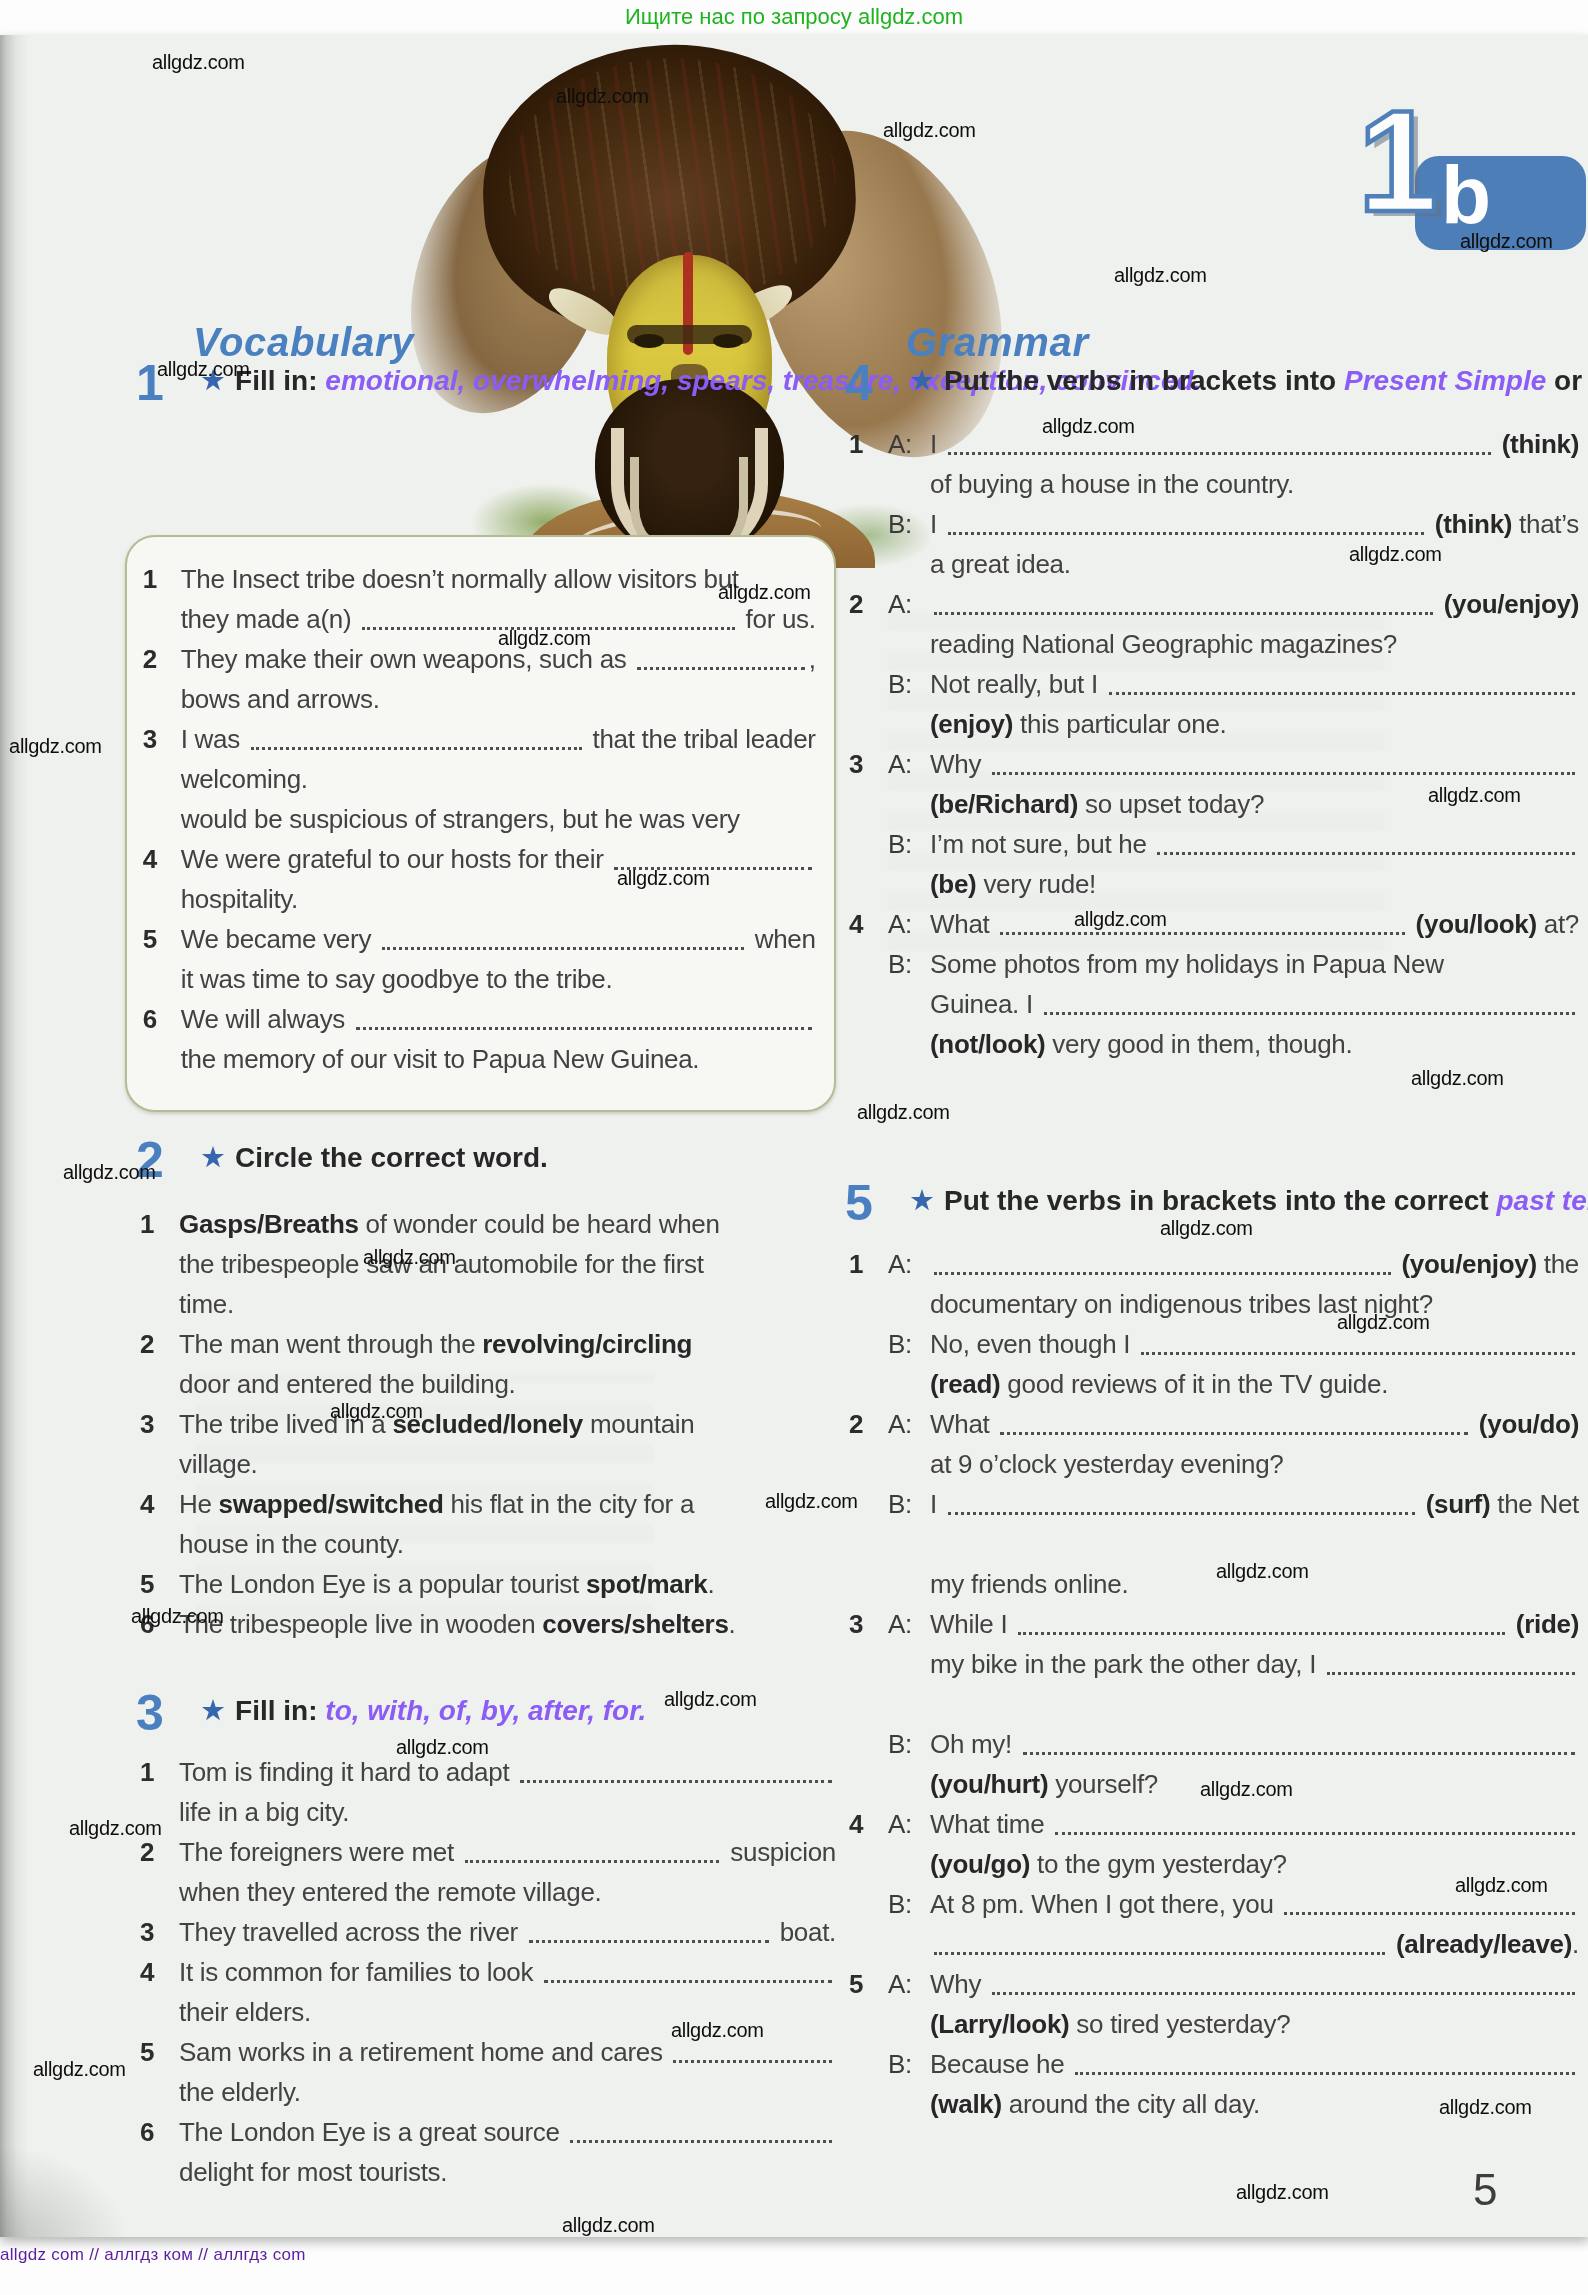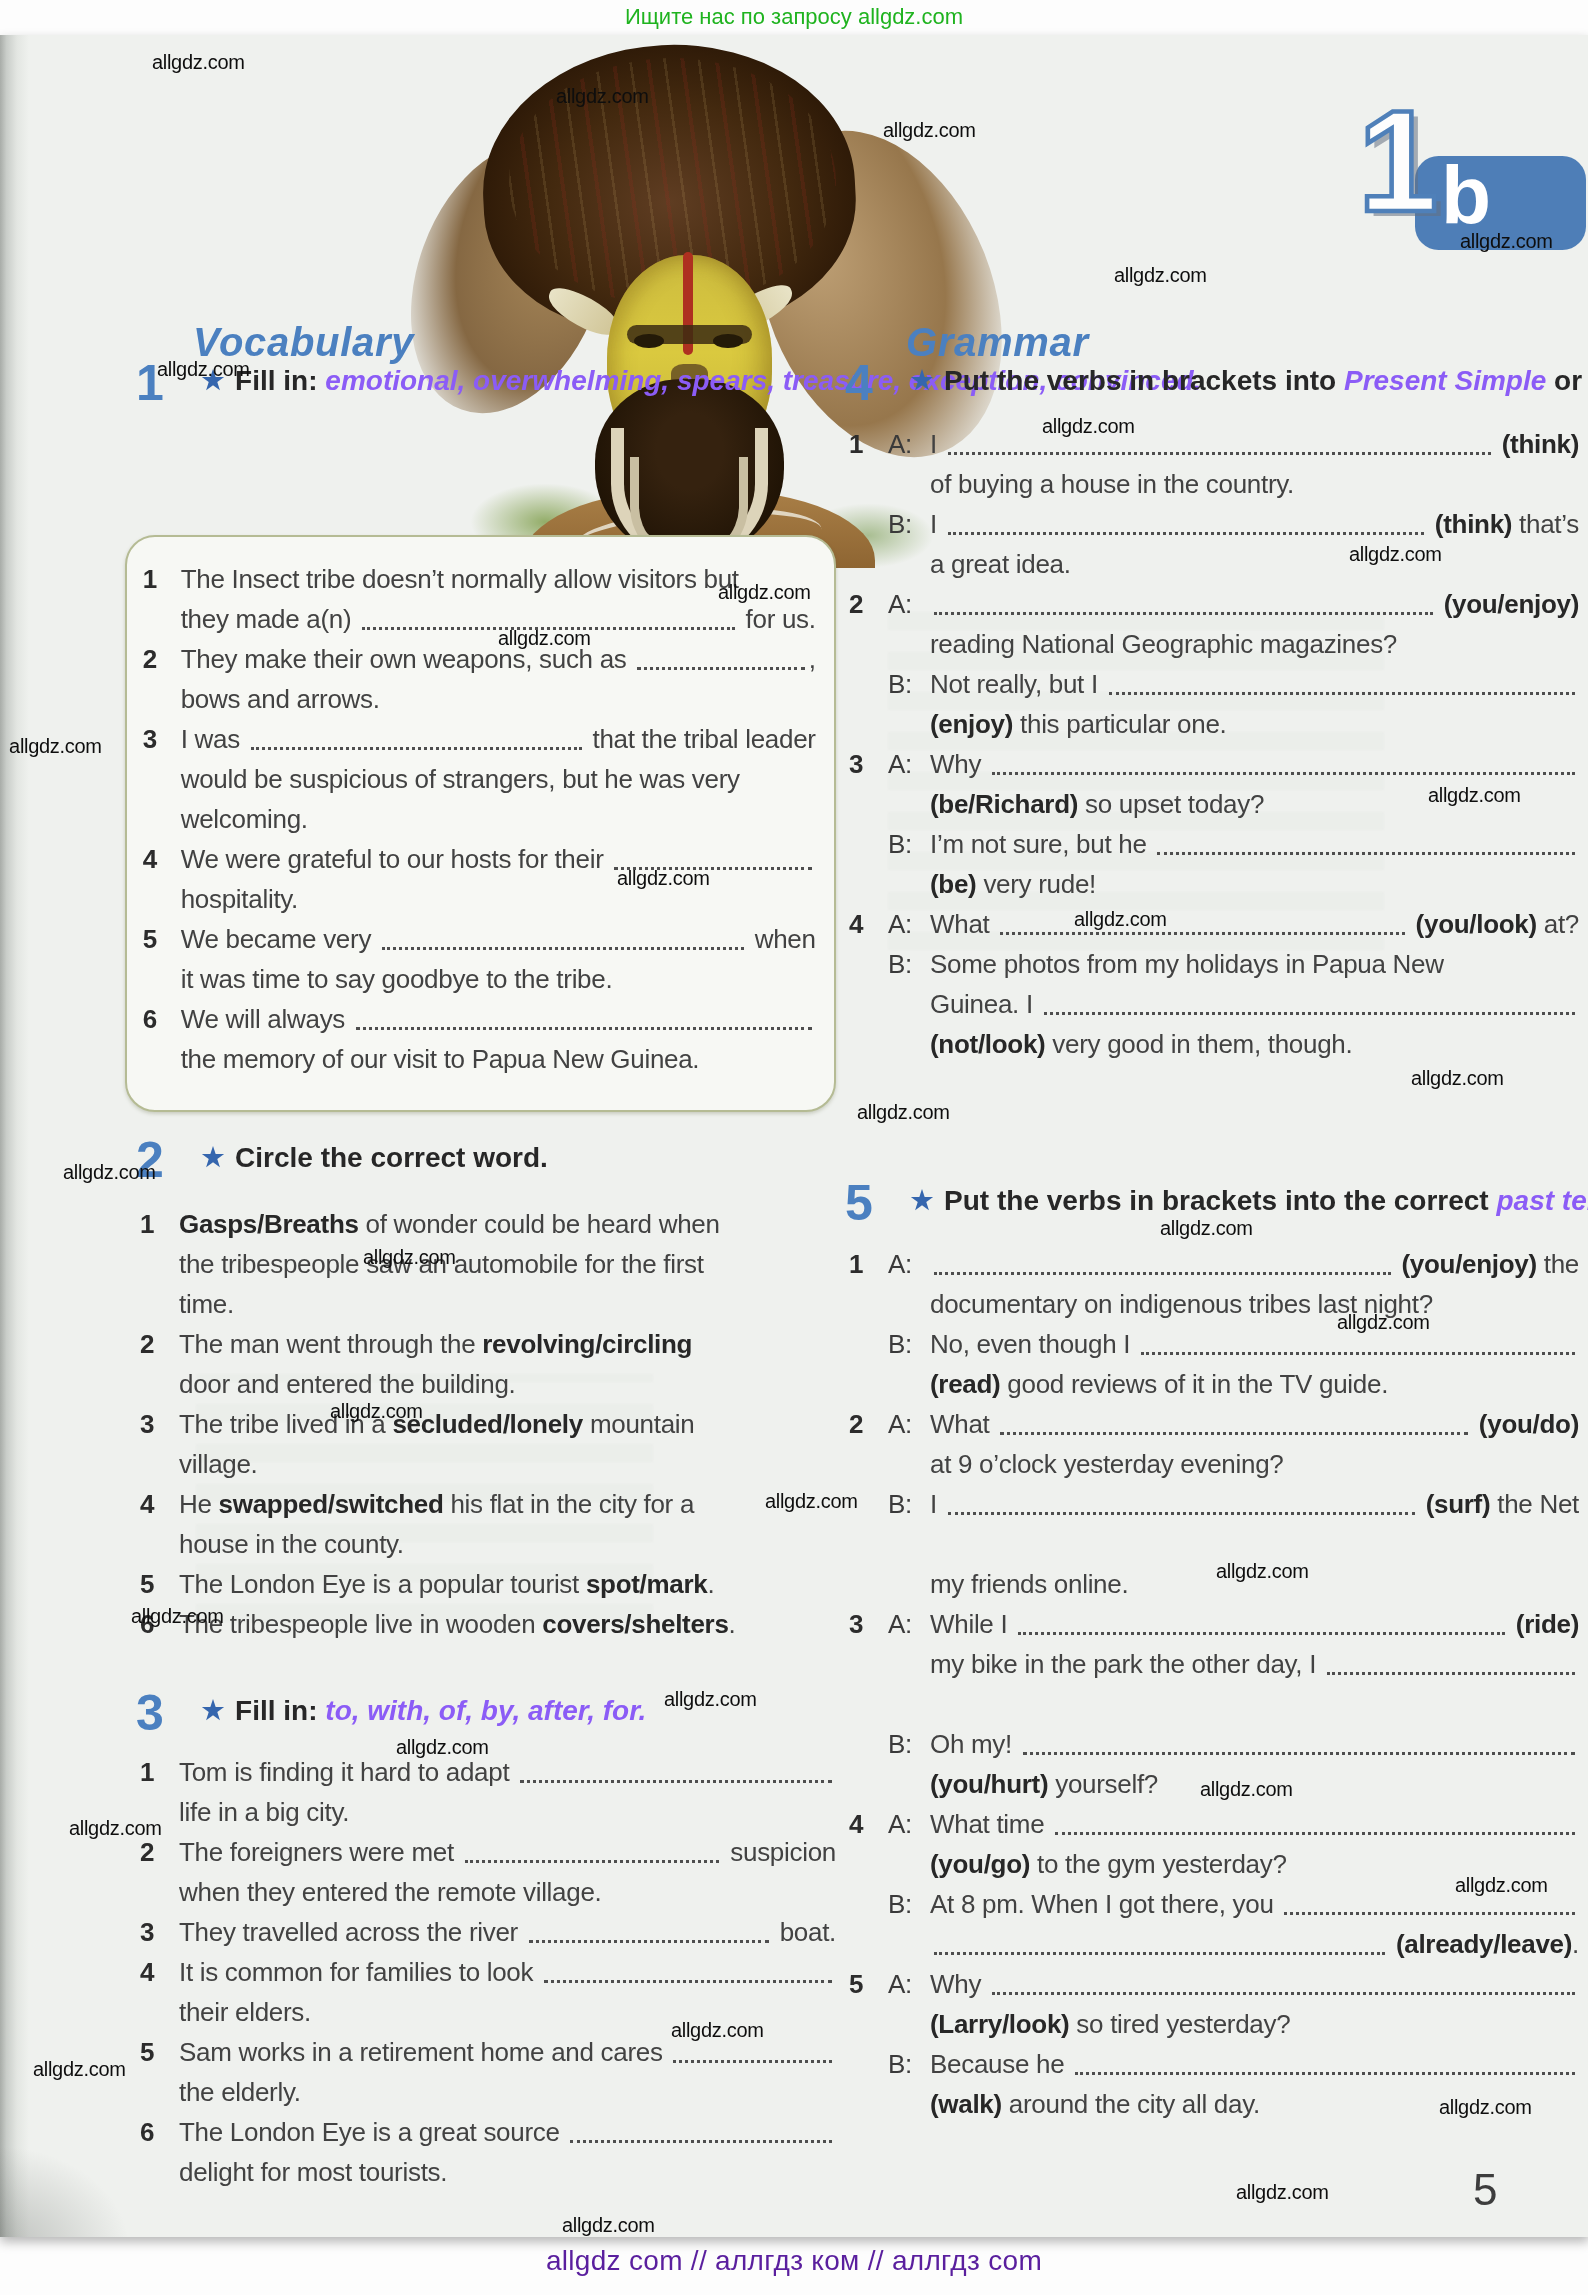--- a/index.html
+++ b/index.html
@@ -75,22 +75,22 @@
   .b{font-weight:700;color:#272727;white-space:pre;}
   .bi{font-weight:700;font-style:italic;color:#8b5cf6;white-space:pre;}
   .dots{flex:1 1 auto;min-width:33px;align-self:flex-end;margin:0 3.9px 9.1px 3.9px;
     border-bottom:3.3px dotted #4e4e4e;height:0;}
   .vbox{position:absolute;left:125px;top:500px;width:711px;height:577px;z-index:2;
     border:2.6px solid #b5bb94;border-radius:30px;background:#f7f8f4;
     padding:22px 18.3px 0 15.7px;box-sizing:border-box;box-shadow:0 2px 3.9px rgba(90,100,60,.25);}
   .vbox .inum{flex:0 0 38px;}
   
   .pagenum{position:absolute;left:1473px;top:2130px;z-index:2;color:#3d3d3d;font-size:44px;}
-  .footer{position:absolute;left:0;top:2245px;width:100%;text-align:center;z-index:6;
-    color:#5a1f9e;font-size:28px;letter-spacing:0.3px;}
+  .footer{position:absolute;left:0;top:2245px;width:100%;z-index:6;
+    color:#5a1f9e;font-size:17px;letter-spacing:0.3px;}
   .wm-layer{position:absolute;left:0;top:0;width:1555px;height:2295px;z-index:5;pointer-events:none;}
   .wm{position:absolute;color:#0e0e0e;font-size:20px;letter-spacing:-0.3px;white-space:nowrap;}
   .ghost{position:absolute;z-index:1;opacity:.55;
     background:repeating-linear-gradient(0deg,rgba(130,140,134,.07) 0 18.3px,transparent 18.3px 40px);
     filter:blur(1.3px);}
 </style>
 </head>
 <body>
 
 <div class="promo">Ищите нас по запросу allgdz.com</div>
@@ -174,27 +174,27 @@
             <span class="inum">3</span>
             <span class="ibody">
               <span class="t">I was </span>
               <span class="dots"></span>
               <span class="t"> that the tribal leader</span>
             </span>
           </div>
           <div class="iline">
             <span class="inum"></span>
             <span class="ibody">
+              <span class="t">welcoming.</span>
+            </span>
+          </div>
+          <div class="iline">
+            <span class="inum"></span>
+            <span class="ibody">
               <span class="t">would be suspicious of strangers, but he was very</span>
-            </span>
-          </div>
-          <div class="iline">
-            <span class="inum"></span>
-            <span class="ibody">
-              <span class="t">welcoming.</span>
             </span>
           </div>
         </div>
         <div class="item">
           <div class="iline">
             <span class="inum">4</span>
             <span class="ibody">
               <span class="t">We were grateful to our hosts for their </span>
               <span class="dots"></span>
             </span>

